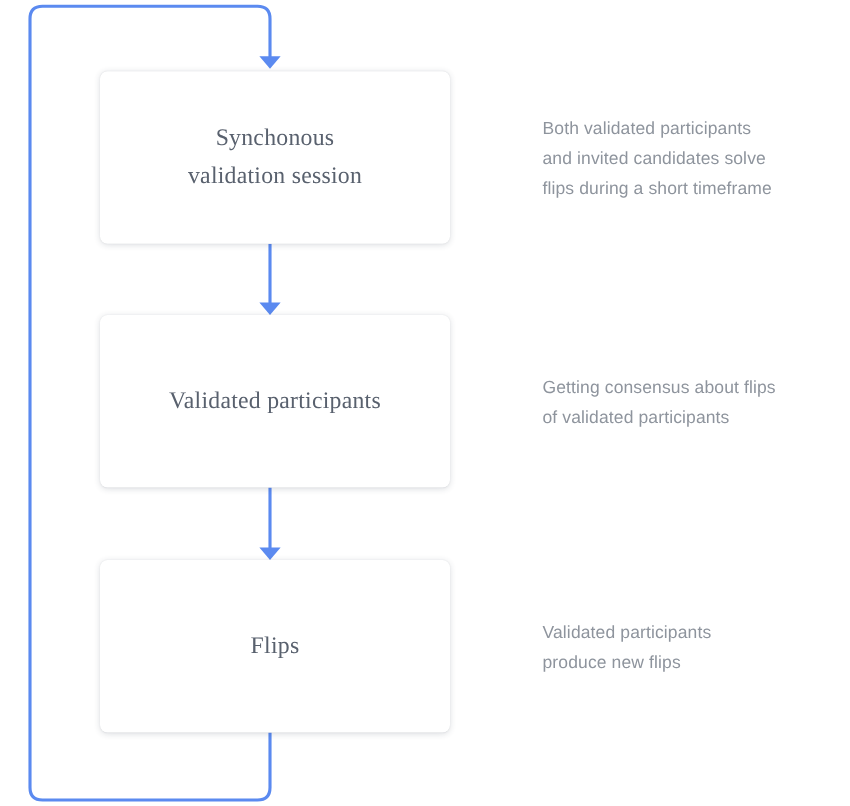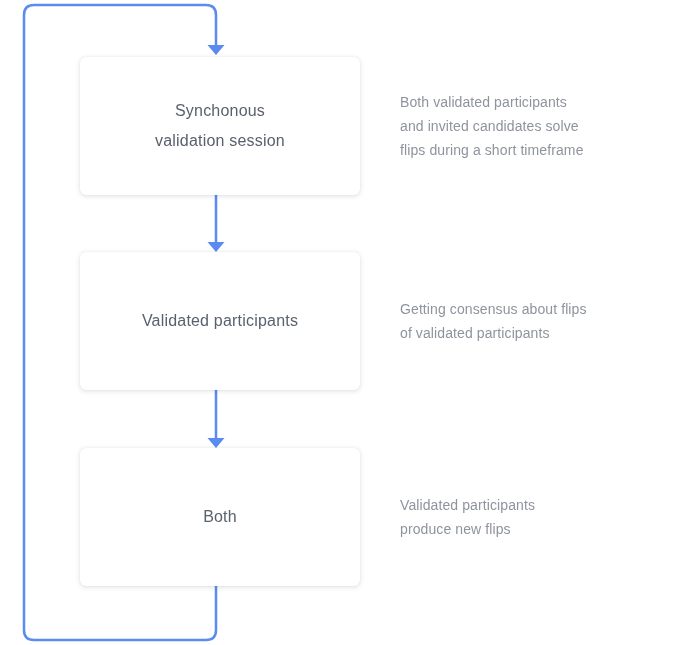--- a/index.html
+++ b/index.html
@@ -44,42 +44,44 @@
     height: 138px;
     background: var(--node-bg);
     border-radius: 6px;
     box-shadow: 0 1px 5px rgba(40, 50, 70, 0.16), 0 0 1px rgba(40, 50, 70, 0.10);
     display: flex;
     align-items: center;
     justify-content: center;
     text-align: center;
   }
   .node-label {
-    font-size: 16px;
+    font-size: 19px;
     line-height: 30px;
     color: var(--node-text);
     white-space: pre-line;
     letter-spacing: 0.2px;
+    font-family: Liberation Serif, serif;
   }
   .node-1 { top: 57px; }
   .node-2 { top: 252px; }
   .node-3 { top: 448px; }
   .flow-desc {
     position: absolute;
     left: 400px;
     width: 230px;
     display: flex;
     align-items: center;
   }
   .desc-text {
     font-size: 14px;
     line-height: 24px;
     color: var(--desc-text);
     white-space: pre-line;
     letter-spacing: 0.1px;
+    margin-left: 34px;
   }
   .desc-1 { top: 57px;  height: 138px; }
   .desc-2 { top: 252px; height: 138px; }
   .desc-3 { top: 448px; height: 138px; }
 </style>
 </head>
 <body>
 
 <div class="canvas">
 
@@ -113,20 +115,20 @@
 
   <div class="flow-node node-2">
     <div class="node-label">Validated participants</div>
   </div>
   <div class="flow-desc desc-2">
     <div class="desc-text">Getting consensus about flips
 of validated participants</div>
   </div>
 
   <div class="flow-node node-3">
-    <div class="node-label">Both</div>
+    <div class="node-label">Flips</div>
   </div>
   <div class="flow-desc desc-3">
     <div class="desc-text">Validated participants
 produce new flips</div>
   </div>
 
 </div>
 
 </body></html>

